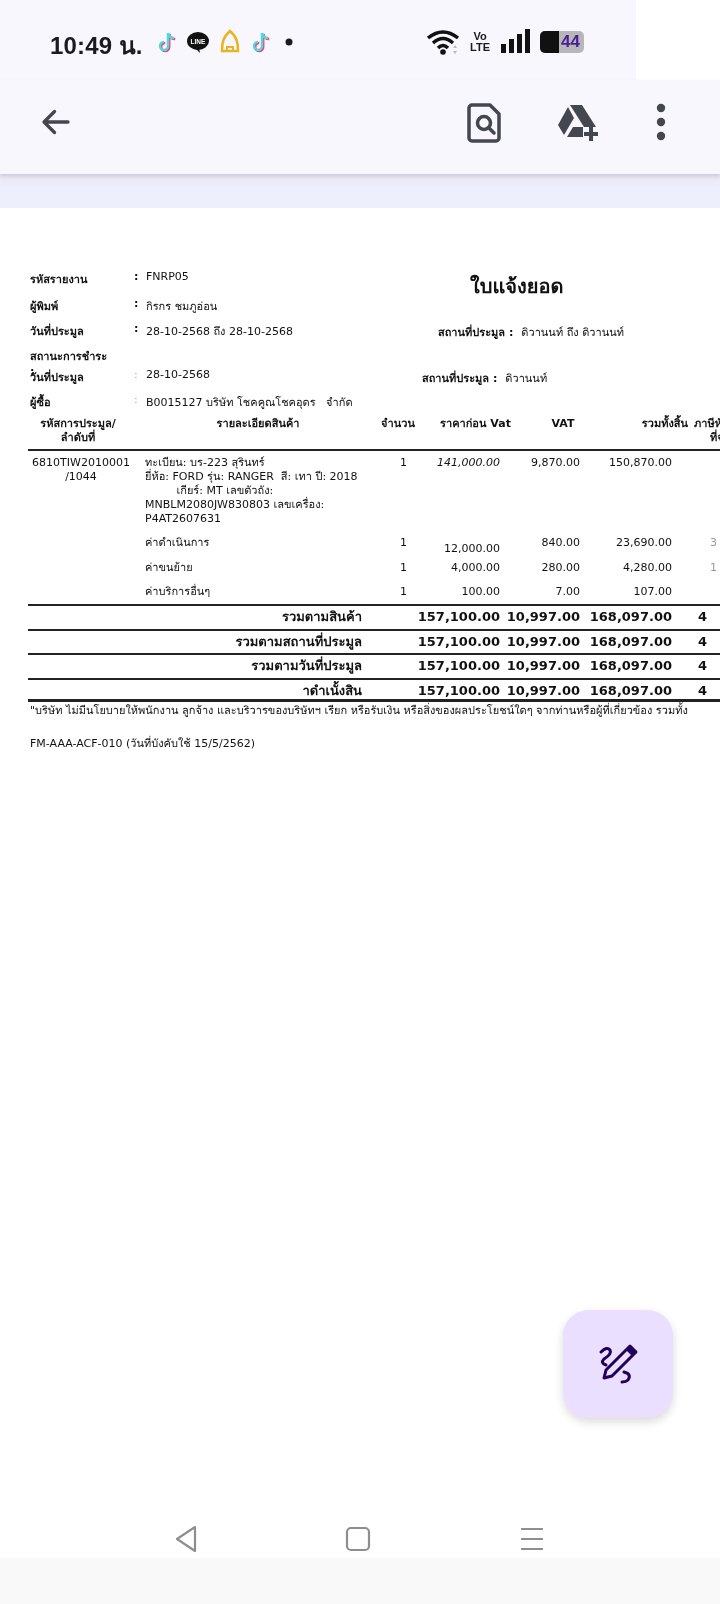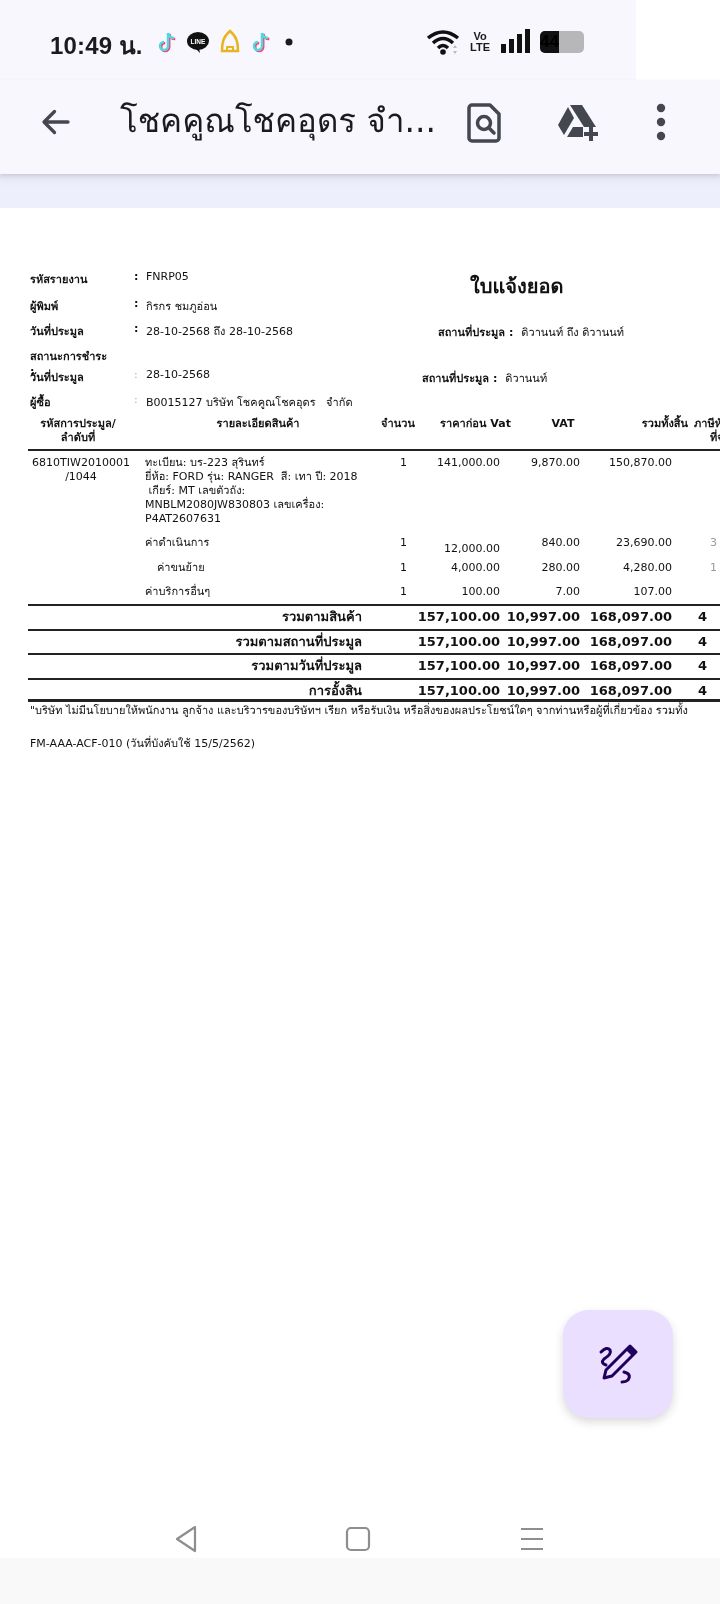--- a/index.html
+++ b/index.html
@@ -6,21 +6,21 @@
   html, body { width: 720px; height: 1604px; overflow: hidden; background: #ffffff; }
   body { position: relative; font-family: "DejaVu Sans", sans-serif; color: #1b1b1f; }
 
   
   .status-bar { position: absolute; left: 0; top: 0; width: 636px; height: 80px; background: #f8f7fd; }
   .status-time { position: absolute; left: 50px; top: 26px; font-family: "Liberation Sans", sans-serif; font-size: 24px; font-weight: bold; color: #1b1b1f; letter-spacing: 0.2px; }
   .status-apps { position: absolute; left: 156px; top: 28px; display: flex; align-items: center; gap: 8px; height: 28px; }
   .status-right { position: absolute; right: 52px; top: 27px; display: flex; align-items: center; gap: 10px; height: 30px; }
   .battery { position: relative; width: 44px; height: 22px; border-radius: 5px; background: #b7b7b9; overflow: hidden; }
   .battery-fill { position: absolute; left: 0; top: 0; bottom: 0; background: #111; }
-  .battery-text { position: absolute; left: 0; right: 4px; top: 0; text-align: left; color: #000000; font-family: "Liberation Sans", sans-serif; font-weight: bold; font-size: 17px; line-height: 22px; }
+  .battery-text { position: absolute; left: 0; right: 4px; top: 0; text-align: right; color: #4c1d95; font-family: "Liberation Sans", sans-serif; font-weight: bold; font-size: 17px; line-height: 22px; }
   .volte { font-family: "Liberation Sans", sans-serif; font-weight: bold; font-size: 11px; line-height: 11px; text-align: center; color: #1b1b1f; }
 
   
   .app-bar { position: absolute; left: 0; top: 80px; width: 720px; height: 94px; background: #f8f7fd; box-shadow: 0 2px 4px rgba(0,0,0,0.12); z-index: 2; }
   .back-btn { position: absolute; left: 34px; top: 20px; width: 44px; height: 44px; display: flex; align-items: center; justify-content: center; cursor: pointer; }
   .app-title { position: absolute; left: 120px; top: 18px; width: 320px; font-family: "DejaVu Sans", sans-serif; font-size: 33px; color: #1b1b1f; white-space: nowrap; overflow: hidden; text-overflow: ellipsis; line-height: 46px; }
   .ab-icon { position: absolute; top: 16px; width: 52px; height: 52px; display: flex; align-items: center; justify-content: center; cursor: pointer; }
 
   .band { position: absolute; left: 0; top: 174px; width: 720px; height: 34px; background: linear-gradient(#e6e5f2, #eeeffd 40%, #eeeffd); }
 
@@ -111,21 +111,20 @@
     </div>
   </div>
 </div>
 
 <div class="app-bar">
   <div class="back-btn">
     <svg width="36" height="36" viewBox="0 0 24 24">
       <path d="M20 12 H5 M11 5 L4 12 L11 19" fill="none" stroke="#44474f" stroke-width="2.2" stroke-linecap="round" stroke-linejoin="round"></path>
     </svg>
   </div>
-  <div class="app-title">โชคคูณโชคอุดร จำ...</div>
   <div class="ab-icon" style="left:459px;">
     <svg width="38" height="42" viewBox="0 0 38 42">
       <path d="M6 4 h18 l9 9 v24 a3 3 0 0 1 -3 3 h-24 a3 3 0 0 1 -3 -3 v-30 a3 3 0 0 1 3 -3z" fill="none" stroke="#44474f" stroke-width="3.5" stroke-linejoin="round"></path>
       <circle cx="18" cy="22" r="6.5" fill="none" stroke="#44474f" stroke-width="3.5"></circle>
       <path d="M22.5 26.5 L28 32" stroke="#44474f" stroke-width="3.5" stroke-linecap="round"></path>
     </svg>
   </div>
   <div class="ab-icon" style="left:552px;">
     <svg width="46" height="42" viewBox="0 0 46 42">
       <path d="M15 4 h12 l14 22 h-12z" fill="#44474f"></path>
@@ -204,42 +203,42 @@
     </div>
 
     <div class="item-row" style="height:83px;">
       <div class="cell" style="left:3px; top:5px; width:100px; text-align:center;">
         <div>6810TIW2010001</div>
           <div>/1044</div>
       </div>
       <div class="cell" style="left:117px; top:5px; width:240px;">
         <div>ทะเบียน: บร-223 สุรินทร์</div>
         <div style="white-space:pre;">ยี่ห้อ: FORD รุ่น: RANGER  สี: เทา ปี: 2018</div>
-        <div style="white-space:pre;"> เกียร์: MT เลขตัวถัง:</div>
+        <div style="white-space:pre;margin-left:28px;"> เกียร์: MT เลขตัวถัง:</div>
         <div>MNBLM2080JW830803 เลขเครื่อง:</div>
         <div>P4AT2607631</div>
       </div>
       <div class="cell r" style="left:345px; top:5px; width:34px;">1</div>
-      <div class="cell r" style="left:390px; top:5px; width:82px;">141,000.00</div>
+      <div class="cell r" style="left:390px; top:5px; width:82px;font-style:italic;">141,000.00</div>
       <div class="cell r" style="left:480px; top:5px; width:72px;">9,870.00</div>
       <div class="cell r" style="left:560px; top:5px; width:84px;">150,870.00</div>
       <div class="cell" style="left:680px; top:5px; width:30px;"></div>
     </div>
 
     <div class="item-row" style="height:24.5px;">
       <div class="cell" style="left:117px; top:2px; width:240px;">ค่าดำเนินการ</div>
       <div class="cell r" style="left:345px; top:2px; width:34px;">1</div>
       <div class="cell r" style="left:390px; top:8px; width:82px;">12,000.00</div>
       <div class="cell r" style="left:480px; top:2px; width:72px;">840.00</div>
       <div class="cell r" style="left:560px; top:2px; width:84px;">23,690.00</div>
       <div class="cell" style="left:682px; top:2px; width:30px; color:#999;">3</div>
     </div>
 
     <div class="item-row" style="height:24.5px;">
-      <div class="cell" style="left:117px; top:2px; width:240px;margin-left:12px;">ค่าขนย้าย</div>
+      <div class="cell" style="left:117px; top:2px; width:240px;">ค่าขนย้าย</div>
       <div class="cell r" style="left:345px; top:2px; width:34px;">1</div>
       <div class="cell r" style="left:390px; top:2px; width:82px;">4,000.00</div>
       <div class="cell r" style="left:480px; top:2px; width:72px;">280.00</div>
       <div class="cell r" style="left:560px; top:2px; width:84px;">4,280.00</div>
       <div class="cell" style="left:682px; top:2px; width:30px; color:#999;">1</div>
     </div>
 
     <div class="item-row" style="height:21px;">
       <div class="cell" style="left:117px; top:2px; width:240px;">ค่าบริการอื่นๆ</div>
       <div class="cell r" style="left:345px; top:2px; width:34px;">1</div>
@@ -264,21 +263,21 @@
       <div class="cell" style="left:670px; width:30px;">4</div>
     </div>
     <div class="sum-row">
       <div class="cell r" style="left:100px; width:234px;">รวมตามวันที่ประมูล</div>
       <div class="cell r" style="left:380px; width:92px;">157,100.00</div>
       <div class="cell r" style="left:470px; width:82px;">10,997.00</div>
       <div class="cell r" style="left:550px; width:94px;">168,097.00</div>
       <div class="cell" style="left:670px; width:30px;">4</div>
     </div>
     <div class="sum-row sum-last">
-      <div class="cell r" style="left:100px; width:234px;">การอั้งสิน</div>
+      <div class="cell r" style="left:100px; width:234px;">าดำเนั้งสิน</div>
       <div class="cell r" style="left:380px; width:92px;">157,100.00</div>
       <div class="cell r" style="left:470px; width:82px;">10,997.00</div>
       <div class="cell r" style="left:550px; width:94px;">168,097.00</div>
       <div class="cell" style="left:670px; width:30px;">4</div>
     </div>
   </div>
 
   <div class="note">"บริษัท ไม่มีนโยบายให้พนักงาน ลูกจ้าง และบริวารของบริษัทฯ เรียก หรือรับเงิน หรือสิ่งของผลประโยชน์ใดๆ จากท่านหรือผู้ที่เกี่ยวข้อง รวมทั้ง</div>
   <div class="form-code">FM-AAA-ACF-010 (วันที่บังคับใช้ 15/5/2562)</div>
 </div>

